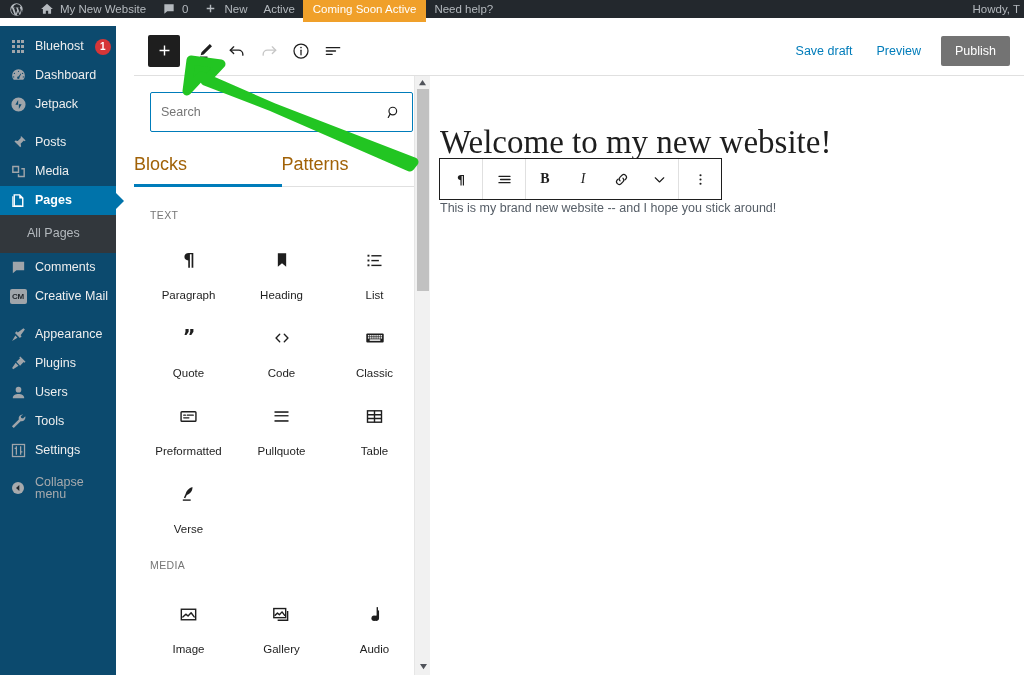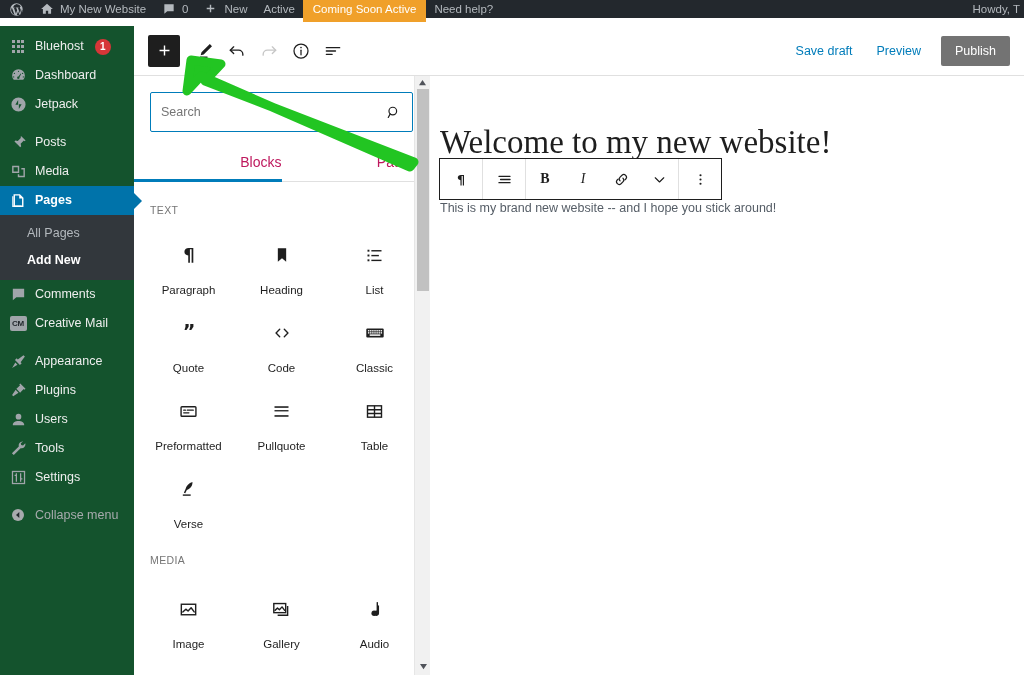--- a/index.html
+++ b/index.html
@@ -25,22 +25,22 @@
     background: #f0a02a; color: #fff; font-weight: 400;
     padding: 0 10px; height: 26px; display: flex; align-items: center;
   }
   .ab-right { margin-left: auto; padding-right: 0; }
   .ab-howdy { padding: 0 4px 0 8px; color: #b4b9be; white-space: nowrap; }
   .wpglyph { display:inline-block; width:15px; height:15px; position:relative; }
   .wpglyph svg { display:block; }
 
   
   .sidebar {
-    position: absolute; top: 26px; left: 0; width: 134px; height: 649px;
-    background: #14532d; color: #eee; font-size: 12.5px; z-index: 55;
+    position: absolute; top: 26px; left: 0; width: 116px; height: 649px;
+    background: #0c4a6e; color: #eee; font-size: 12.5px; z-index: 55;
   }
   .menu-item {
     display: flex; align-items: center; gap: 8px;
     height: 29px; padding: 0 8px 0 9px; color: #eee; position: relative;
   }
   .menu-item .mi-icon {
     width: 18px; height: 18px; display: flex; align-items: center;
     justify-content: center; color: #a0a5aa; flex: 0 0 18px;
   }
   .menu-item .mi-label { line-height: 1; }
@@ -114,21 +114,21 @@
     height: 40px; display: flex; align-items: center; padding: 0 10px;
   }
   .search-box input {
     border: 0; outline: 0; flex: 1; font-size: 12.5px;
     font-family: "Liberation Sans", sans-serif; color: #1e1e1e; background: transparent;
   }
   .search-box input::placeholder { color: #757575; }
   .search-icon { color: #1e1e1e; display: flex; align-items: center; }
   .tabs { display: flex; margin-top: 14px; border-bottom: 1px solid #e0e0e0; }
   .tab {
-    flex: 1; text-align: right; font-size: 14px; color: #be185d;
+    flex: 1; text-align: left; font-size: 18px; color: #a16207;
     padding: 8px 0 11px 0; position: relative; font-weight: 400;
   }
   .tab.active::after {
     content: ""; position: absolute; left: 0; right: 0; bottom: -1px;
     height: 3px; background: #007cba;
   }
   .section-label {
     font-size: 10.5px; color: #757575; letter-spacing: 0.4px;
     padding: 22px 0 0 16px; text-transform: uppercase;
   }
@@ -308,21 +308,20 @@
         <svg width="17" height="17" viewBox="0 0 24 24" fill="currentColor">
           <path d="M5 3h9l5 5v13H5V3zm2 2v14h10V9h-4V5H7z"></path>
           <path d="M3 6v15h13v-2H5V6H3z" opacity="0.85"></path>
         </svg>
       </span>
       <span class="mi-label">Pages</span>
     </div>
 
     <div class="submenu">
       <div class="submenu-item">All Pages</div>
-      <div class="submenu-item current">Add New</div>
     </div>
 
     <div class="menu-item">
       <span class="mi-icon">
         <svg width="17" height="17" viewBox="0 0 24 24" fill="currentColor">
           <path d="M4 4h16v12H9l-5 4V4z"></path>
         </svg>
       </span>
       <span class="mi-label">Comments</span>
     </div>

